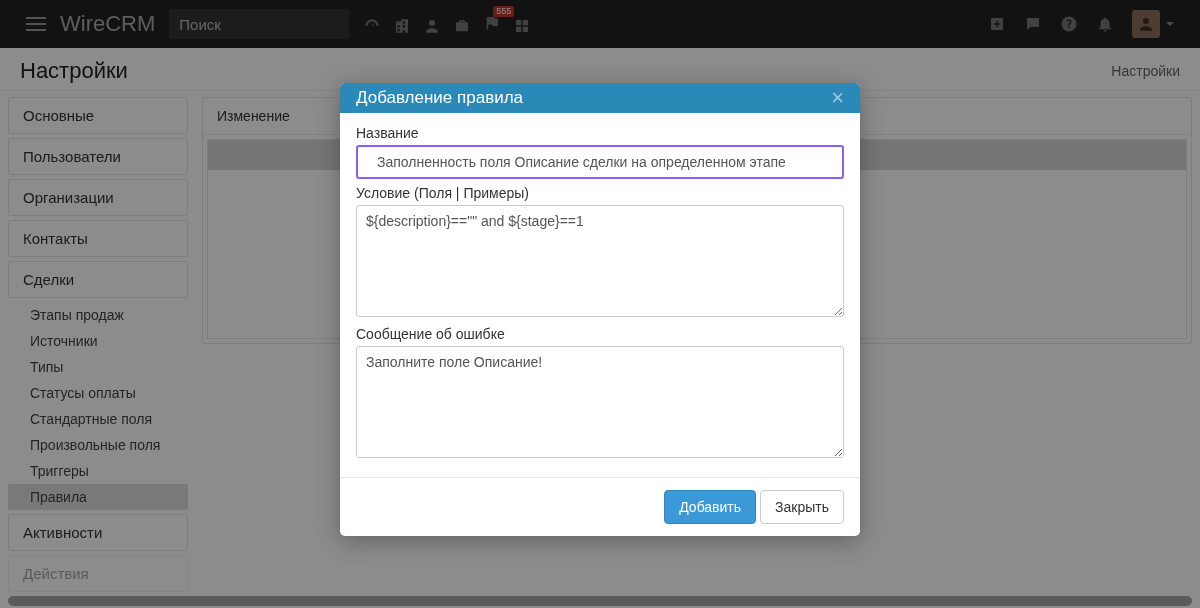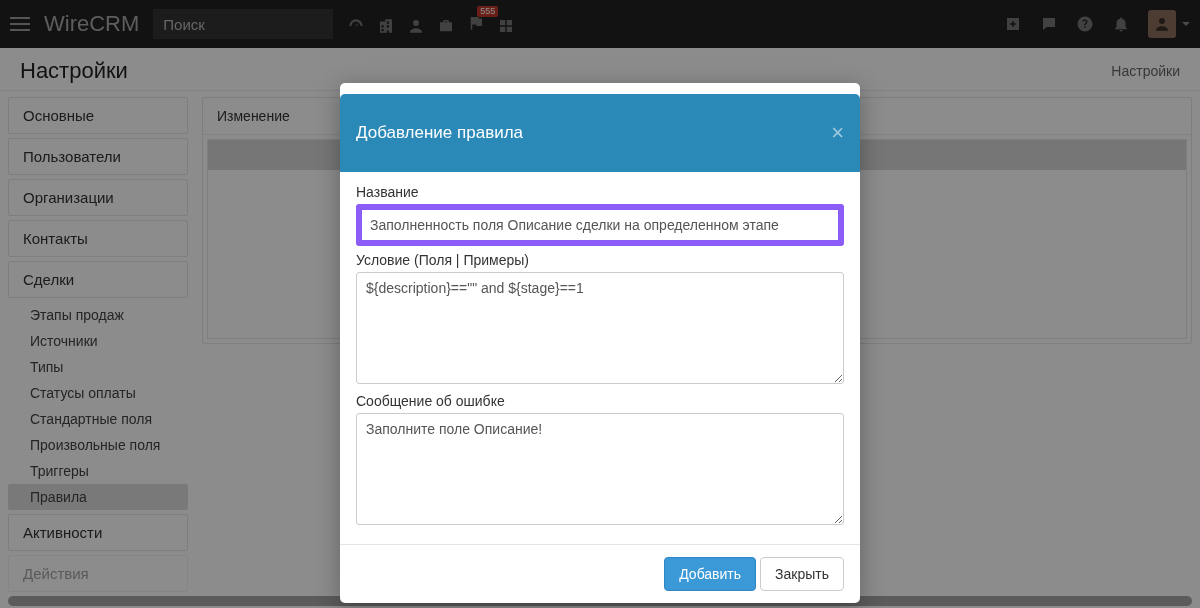--- a/index.html
+++ b/index.html
@@ -1,17 +1,17 @@
 <!DOCTYPE html>
 <html><head>
 <meta charset="utf-8">
 <style>
 * { margin:0; padding:0; box-sizing:border-box; }
 body { font-family:-apple-system,BlinkMacSystemFont,"Segoe UI",Helvetica,Arial,sans-serif; background:#fff; color:#333; font-size:14px; overflow:hidden; width:1200px; height:608px; position:relative; }
-.topbar { background:#222; height:48px; display:flex; align-items:center; padding:0 10px; color:#ccc; position:relative; }
+.topbar { background:#222; height:48px; display:flex; align-items:center; padding:0 26px; color:#ccc; position:relative; }
 .hamburger { width:20px; height:14px; display:flex; flex-direction:column; justify-content:space-between; margin-right:14px; cursor:pointer; }
 .hamburger span { height:2px; background:#999; display:block; }
 .logo { font-size:22px; color:#aaa; font-weight:500; margin-right:14px; }
 .search-box { background:#333; border:none; height:30px; padding:0 10px; color:#ccc; width:180px; font-size:15px; }
 .search-box::placeholder { color:#bbb; }
 .top-icons-left { display:flex; align-items:flex-end; gap:12px; margin-left:14px; }
 .top-icons-right { display:flex; align-items:center; gap:18px; margin-left:auto; }
 .top-icon { width:18px; height:18px; fill:#777; cursor:pointer; position:relative; }
 .badge { position:absolute; top:-8px; left:10px; background:#c0392b; color:#fff; font-size:9px; padding:1px 3px; border-radius:2px; line-height:1; }
 .flag-wrap { position:relative; }
@@ -28,28 +28,28 @@
 .side-subitem { padding:5px 14px 5px 22px; cursor:pointer; font-size:14px; color:#444; }
 .side-subitem.active { background:#ddd; border-radius:2px; }
 .main { flex:1; padding:6px 0 6px 14px; }
 .panel { border:1px solid #e6e6e6; border-radius:2px; background:#fff; }
 .panel-header { padding:10px 14px; border-bottom:1px solid #eee; font-size:14px; color:#333; }
 .panel-body { padding:4px; }
 .rules-box { border:1px solid #e6e6e6; height:200px; background:#fff; }
 .rules-box-head { height:30px; background:#d8d8d8; }
 .overlay { position:absolute; inset:0; background:rgba(0,0,0,0.45); z-index:100; }
 .modal { position:absolute; top:83px; left:50%; transform:translateX(-50%); width:520px; background:#fff; border-radius:5px; box-shadow:0 5px 25px rgba(0,0,0,0.3); z-index:101; }
-.modal-header { background:#2b89b8; color:#fff; padding:28px 16px; border-radius:5px 5px 0 0; display:flex; justify-content:space-between; align-items:center;margin-top:11px; }
+.modal-header { background:#2b89b8; color:#fff; padding:4px 16px; border-radius:5px 5px 0 0; display:flex; justify-content:space-between; align-items:center; }
 .modal-header h3 { font-size:17px; font-weight:500; }
 .modal-close { color:rgba(255,255,255,0.55); font-size:22px; cursor:pointer; line-height:1; }
 .modal-body { padding:12px 16px 16px; }
 .modal-body label { display:block; font-size:14px; color:#333; margin-bottom:4px; margin-top:6px; }
 .modal-body label:first-child { margin-top:0; }
 .modal-body .lnk { color:#333; cursor:pointer; }
-.modal-body input[type=text] { width:100%; padding:7px 8px; border:6px solid #8b5cf6; border-radius:3px; font-size:14px; color:#555; }
+.modal-body input[type=text] { width:100%; padding:7px 19px; border:2px solid #8b5cf6; border-radius:3px; font-size:14px; color:#555; }
 .modal-body textarea { width:100%; padding:7px 9px; border:1px solid #ccc; border-radius:3px; font-size:14px; color:#555; resize:vertical; font-family:inherit; }
 .modal-footer { border-top:1px solid #e5e5e5; padding:12px 16px; display:flex; justify-content:flex-end; gap:4px; }
 .btn { padding:8px 14px; border-radius:4px; font-size:14px; cursor:pointer; border:1px solid transparent; }
 .btn-primary { background:#3b99d8; color:#fff; border-color:#2e87c4; }
 .btn-default { background:#fff; color:#333; border-color:#ccc; }
 .bottom-scrollbar { position:absolute; bottom:0; left:0; right:0; height:14px; background:#fff; padding:2px; }
 .bottom-scrollbar-thumb { background:#a7a7a7; height:10px; border-radius:6px; width:99%; margin:0 auto; }
 </style>
 </head>
 <body>

